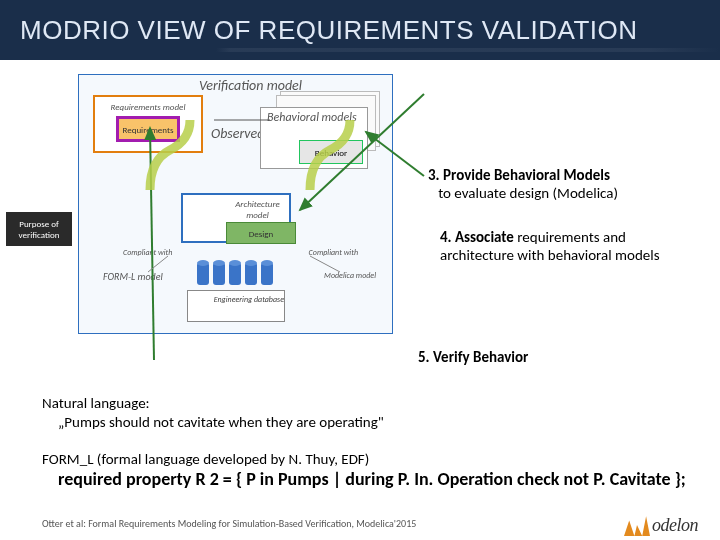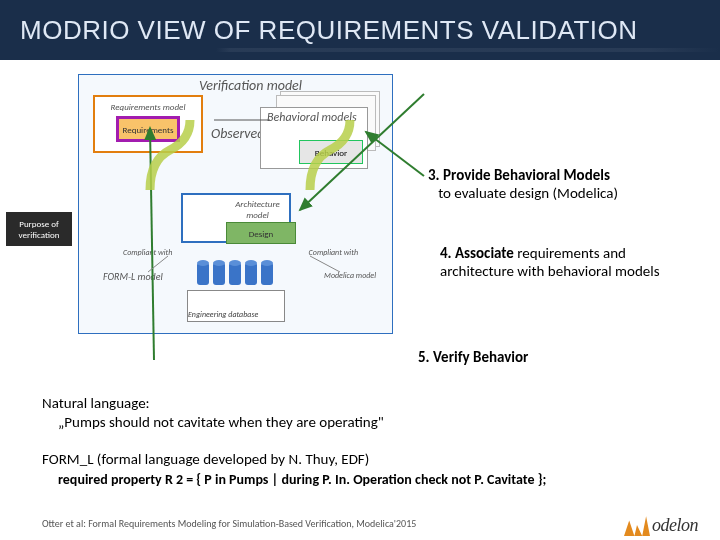--- a/index.html
+++ b/index.html
@@ -15,39 +15,39 @@
   .top-left-box { position: absolute; left: 14px; top: 20px; width: 110px; height: 58px; border: 2px solid #e27e0e; background: #fff; text-align: center; font-style: italic; padding-top: 4px; color: #555; }
   .top-left-box .inner { margin: 4px auto 0; width: 64px; height: 26px; background: #f9c36a; border: 3px solid #a21caf; display: flex; align-items: center; justify-content: center; font-style: normal; color: #333; }
   .top-right-box { position: absolute; right: 12px; top: 16px; width: 108px; height: 62px; border: 1px solid #999; background: #fff; }
   .stack-sheet { position: absolute; width: 100px; height: 56px; border: 1px solid #bbb; background: #fafafa; }
   .behavior { position: absolute; right: 4px; bottom: 4px; width: 64px; height: 24px; background: #e6e6e6; border: 1px solid #22c55e; display: flex; align-items: center; justify-content: center; font-size: 9px; }
   .center-box { position: absolute; left: 102px; top: 118px; width: 110px; height: 50px; border: 2px solid #2e6fbf; background: #fff; text-align: center; padding-top: 3px; font-style: italic; color: #555; padding-left: 43px; }
   .center-box .inner { margin: 2px auto 16px; width: 70px; height: 22px; background: #7fb665; border: 1px solid #4a8a38; display: flex; align-items: center; justify-content: center; font-style: normal; color: #333; }
   .db-cyls { position: absolute; left: 118px; top: 188px; display: flex; gap: 4px; }
   .cyl { width: 12px; height: 22px; background: #3a74c8; border-radius: 2px 2px 3px 3px; position: relative; }
   .cyl::before { content: ""; position: absolute; top: -3px; left: 0; width: 12px; height: 6px; background: #5a8fd8; border-radius: 50%; }
-  .db-box { position: absolute; left: 108px; top: 215px; width: 98px; height: 32px; border: 1px solid #888; background: #fff; text-align: left; font-size: 8px; padding-top: 18px; line-height: 10px; color: #444; font-style: italic; }
+  .db-box { position: absolute; left: 108px; top: 215px; width: 98px; height: 32px; border: 1px solid #888; background: #fff; text-align: right; font-size: 8px; padding-top: 3px; line-height: 10px; color: #444; font-style: italic; }
 
   .purpose-badge { position: absolute; left: 6px; top: 152px; width: 66px; height: 34px; background: #2a2a2a; color: #fff; font-size: 9px; display: flex; align-items: center; justify-content: center; text-align: center; line-height: 11px; }
 
   svg.arrows { position: absolute; left: 0; top: 0; width: 720px; height: 488px; pointer-events: none; }
 
   .callout { position: absolute; font-size: 15px; line-height: 18px; }
   .callout b { font-weight: bold; }
   .co2 { left: 428px; top: 24px; width: 280px; }
   .co3 { left: 428px; top: 106px; width: 280px; }
-  .co4 { left: 440px; top: 184px; width: 260px; }
+  .co4 { left: 440px; top: 168px; width: 260px; }
   .co5 { left: 418px; top: 288px; width: 280px; font-weight: bold; }
   .co1 { left: 24px; top: 302px; }
 
   .body-text { position: absolute; left: 42px; font-size: 15px; line-height: 19px; }
   .nl { top: 334px; }
   .nl2 { top: 353px; left: 58px; }
   .forml { top: 390px; }
-  .forml2 { top: 410px; left: 58px; font-size: 14px; }
+  .forml2 { top: 410px; left: 58px; font-size: 18px; }
 
   .citation { position: absolute; left: 42px; bottom: 18px; font-size: 10px; color: #555; }
 
   .logo { position: absolute; right: 22px; bottom: 12px; display: flex; align-items: center; gap: 2px; }
   .logo-mark { width: 26px; height: 22px; background: #e38a1e; clip-path: polygon(0 100%, 20% 30%, 40% 100%, 50% 50%, 70% 100%, 85% 10%, 100% 100%); }
   .logo-text { font-family: Georgia, serif; font-size: 18px; color: #333; font-style: italic; letter-spacing: -0.5px; }
 </style>
 </head>
 <body>
 

